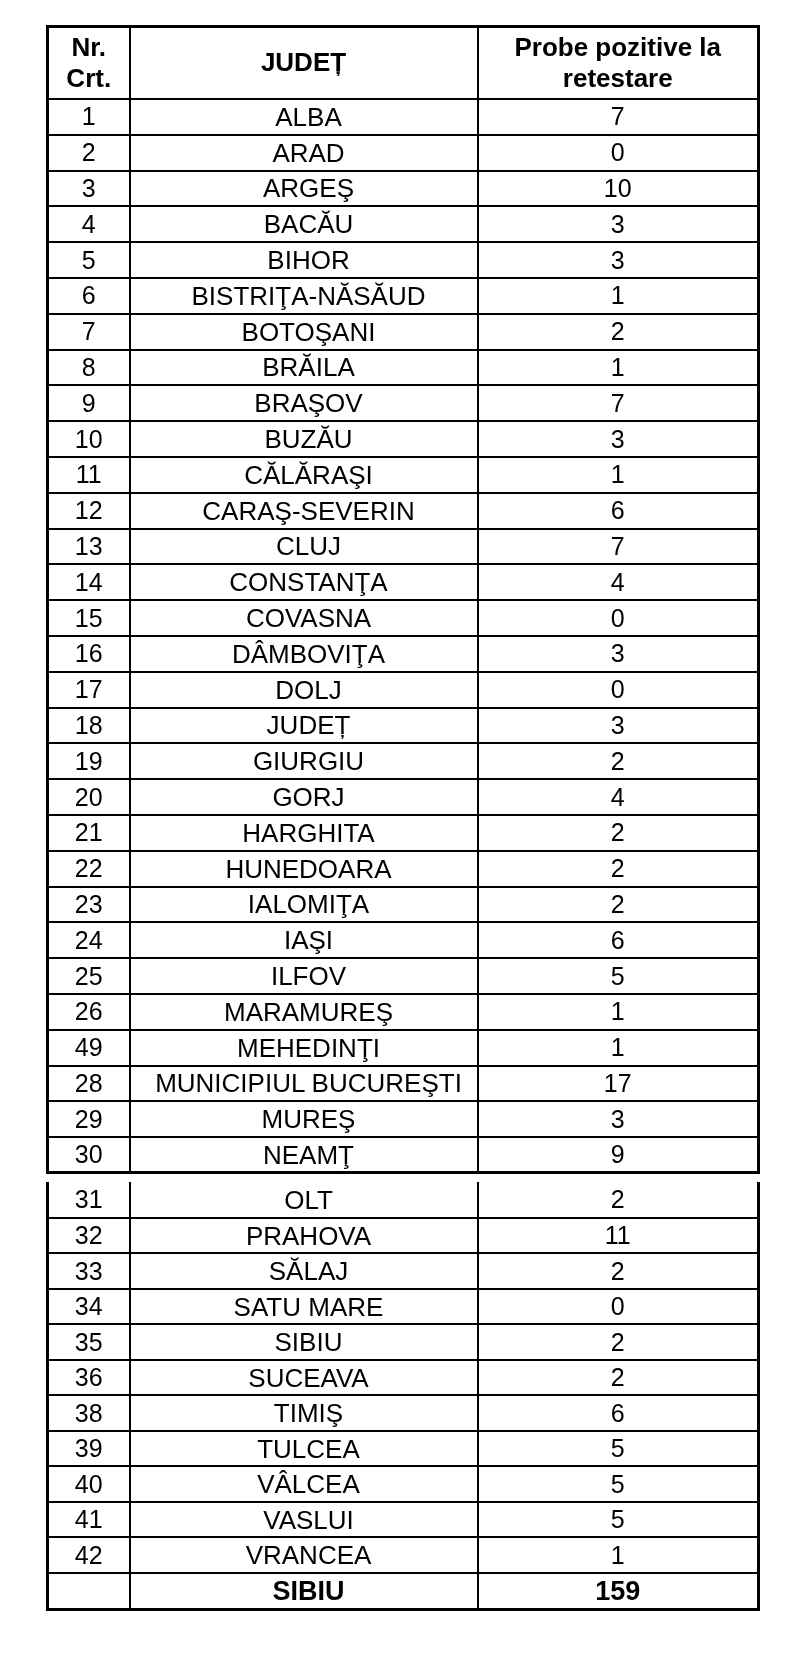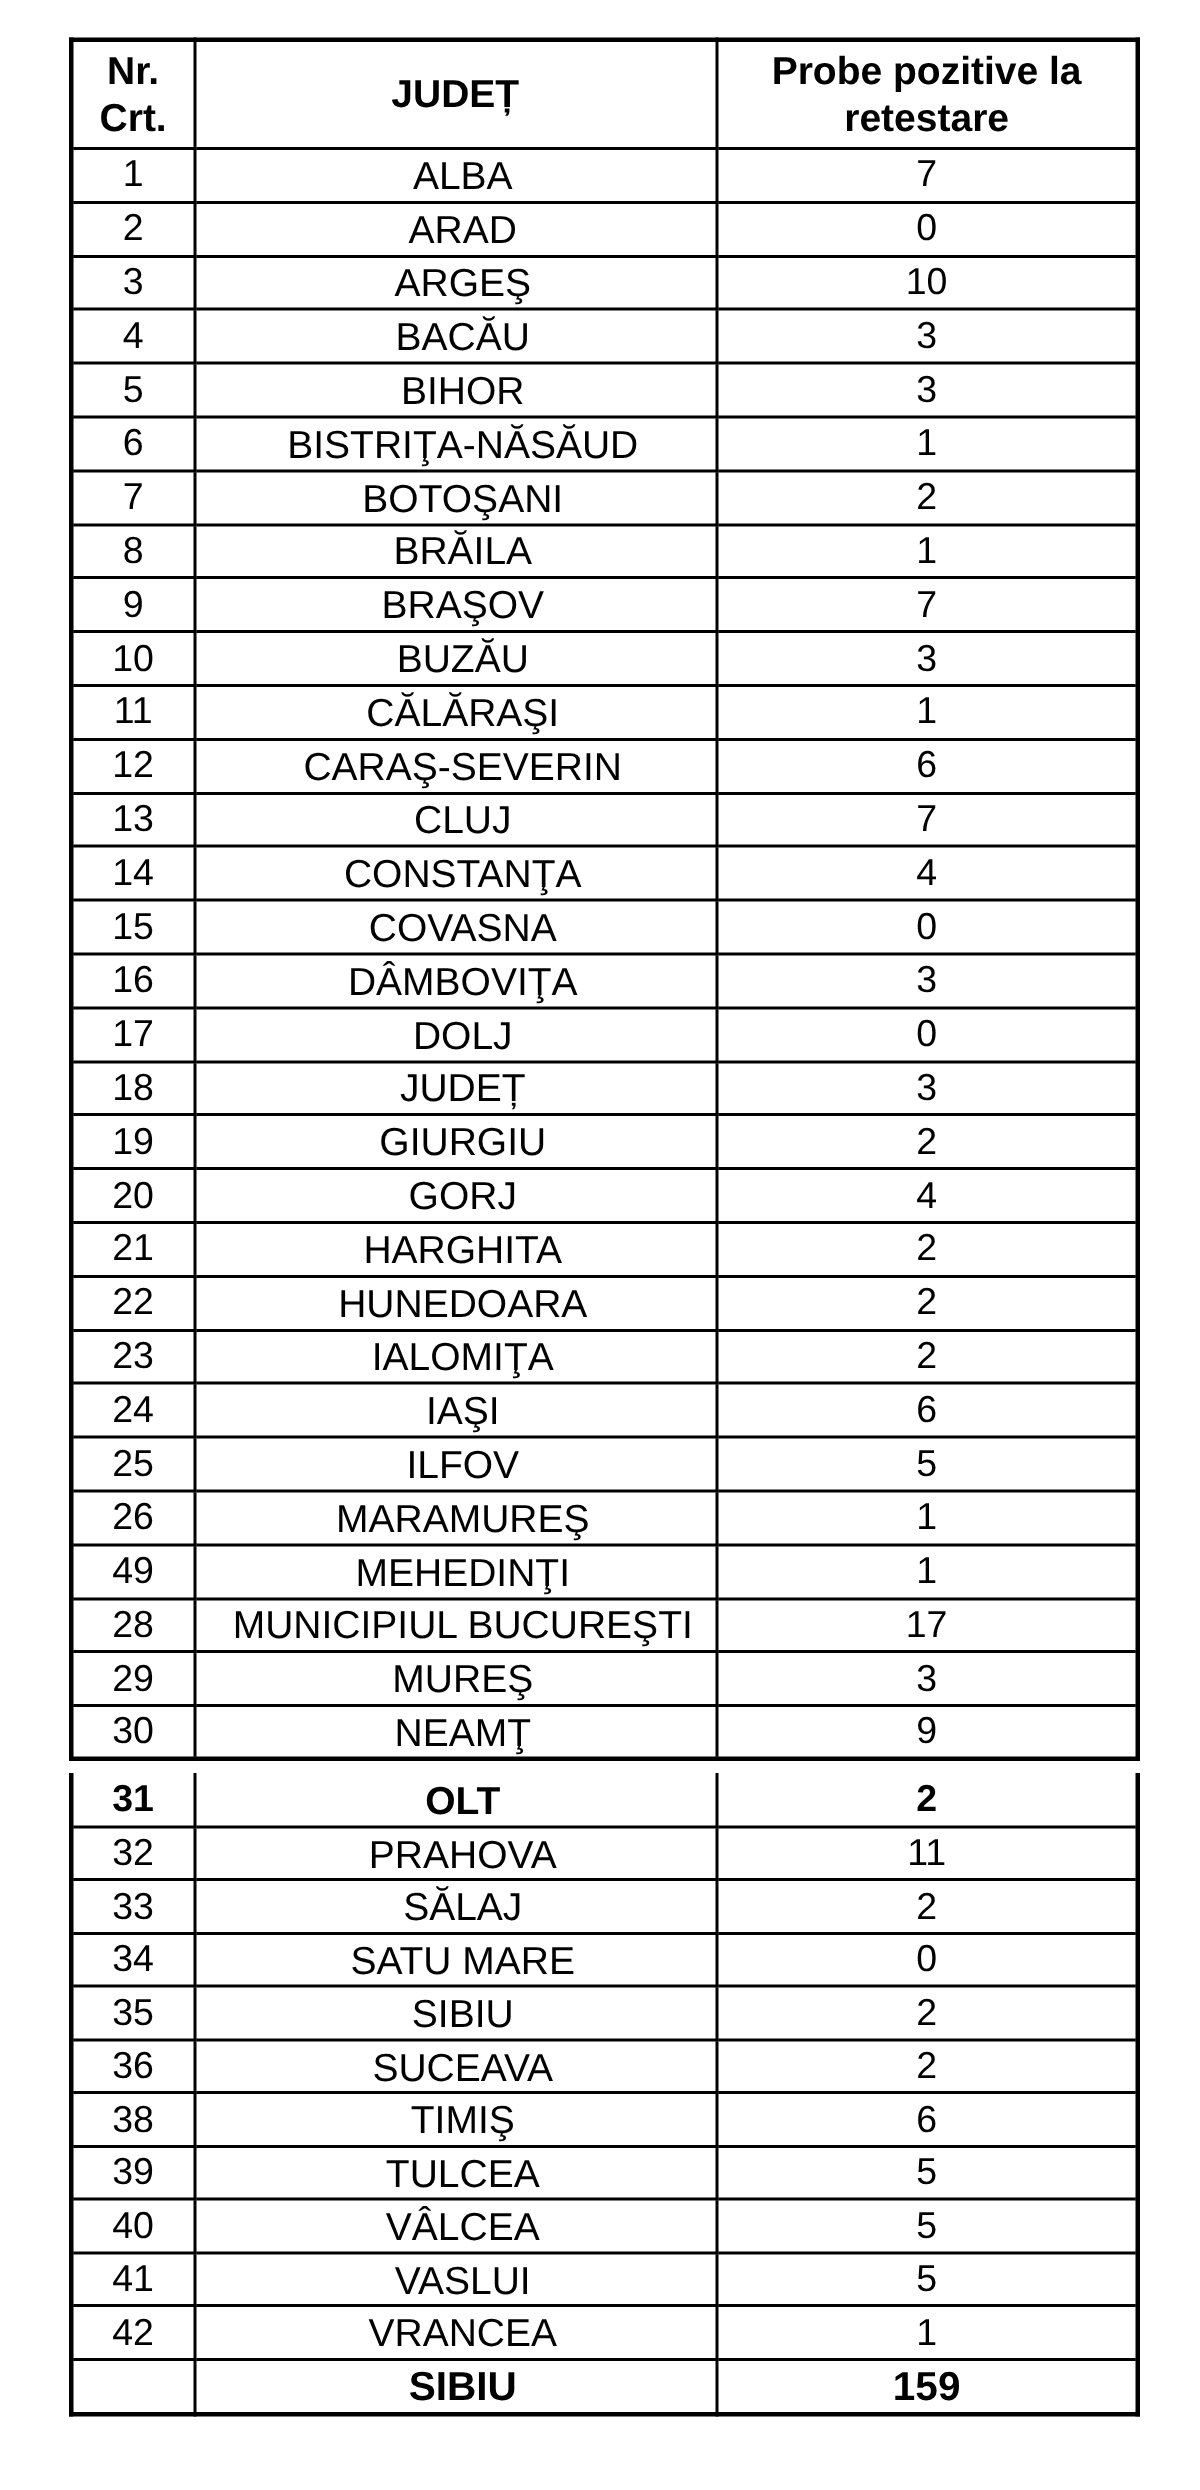--- a/index.html
+++ b/index.html
@@ -26,21 +26,21 @@
     background: #ffffff;
   }
   table.tbl-1 { border: 3px solid #000000; }
   table.tbl-2 { border: 3px solid #000000; border-top: none; margin-top: 8px; }
   .tbl th, .tbl td {
     border: 2px solid #000000;
     padding: 0;
     vertical-align: middle;
     overflow: hidden;
   }
-  .tbl-2 tbody tr:first-child td { border-top: none; font-weight: bold; }
+  .tbl-2 tbody tr:first-child td { border-top: none; }
   col.c-nr    { width: 82px;  }
   col.c-judet { width: 348px; }
   col.c-probe { width: 281px; }
   thead th {
     font-weight: bold;
     font-size: 26px;
     line-height: 1.2;
     text-align: center;
     white-space: pre-line;
     height: 70px;

